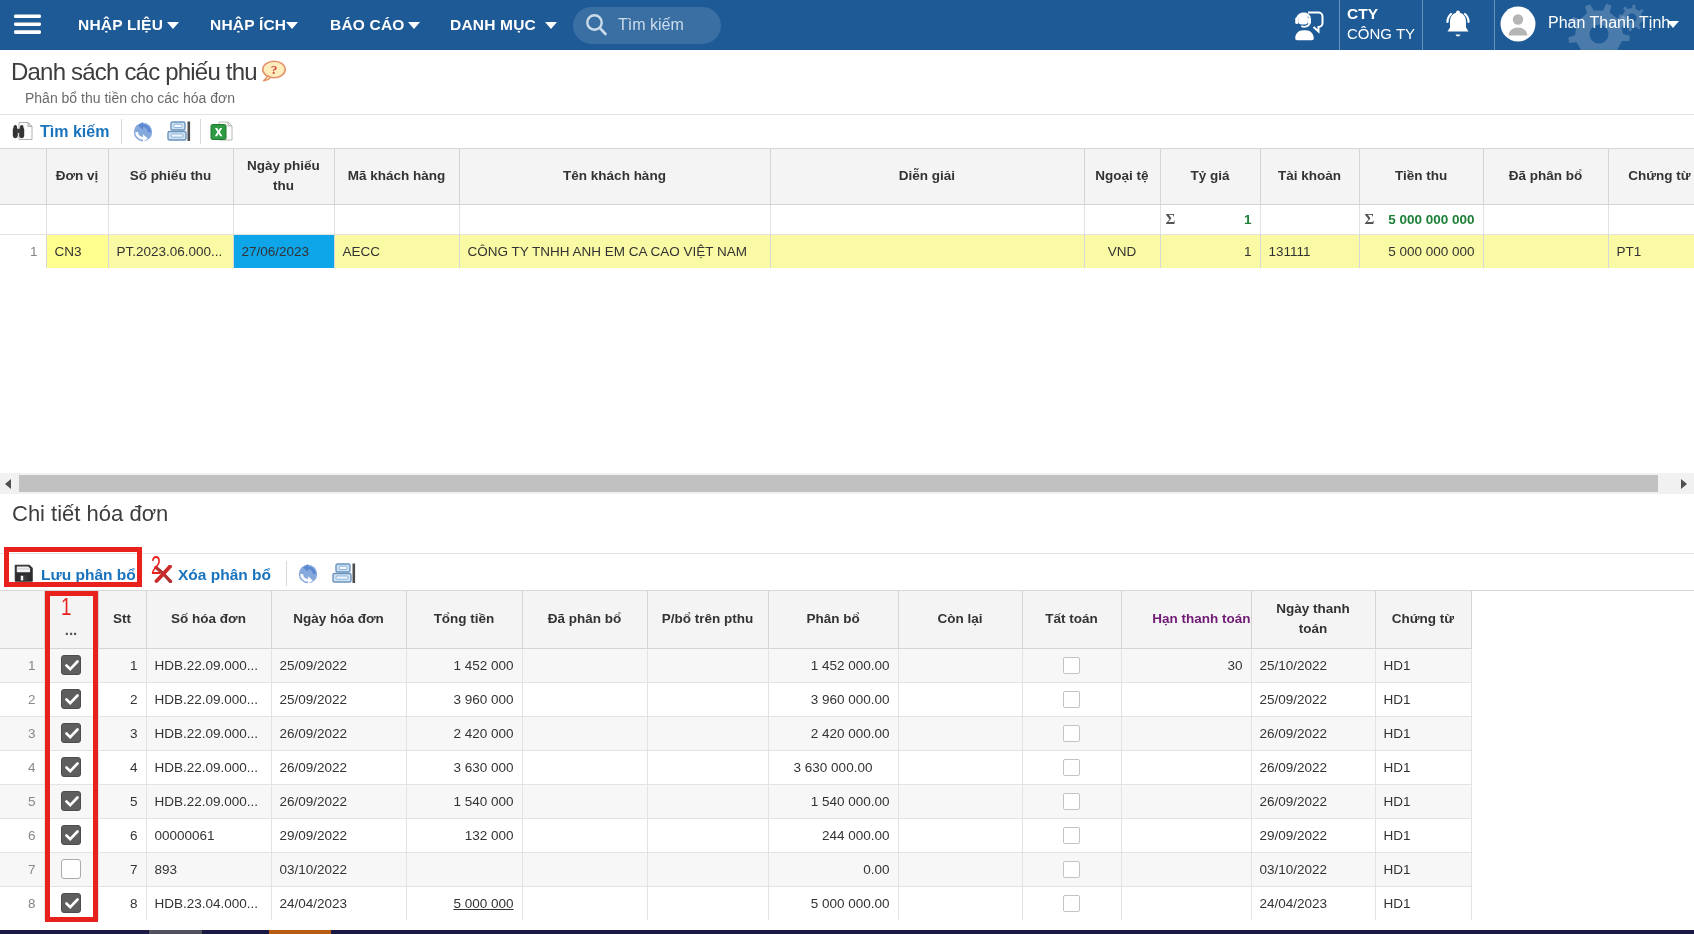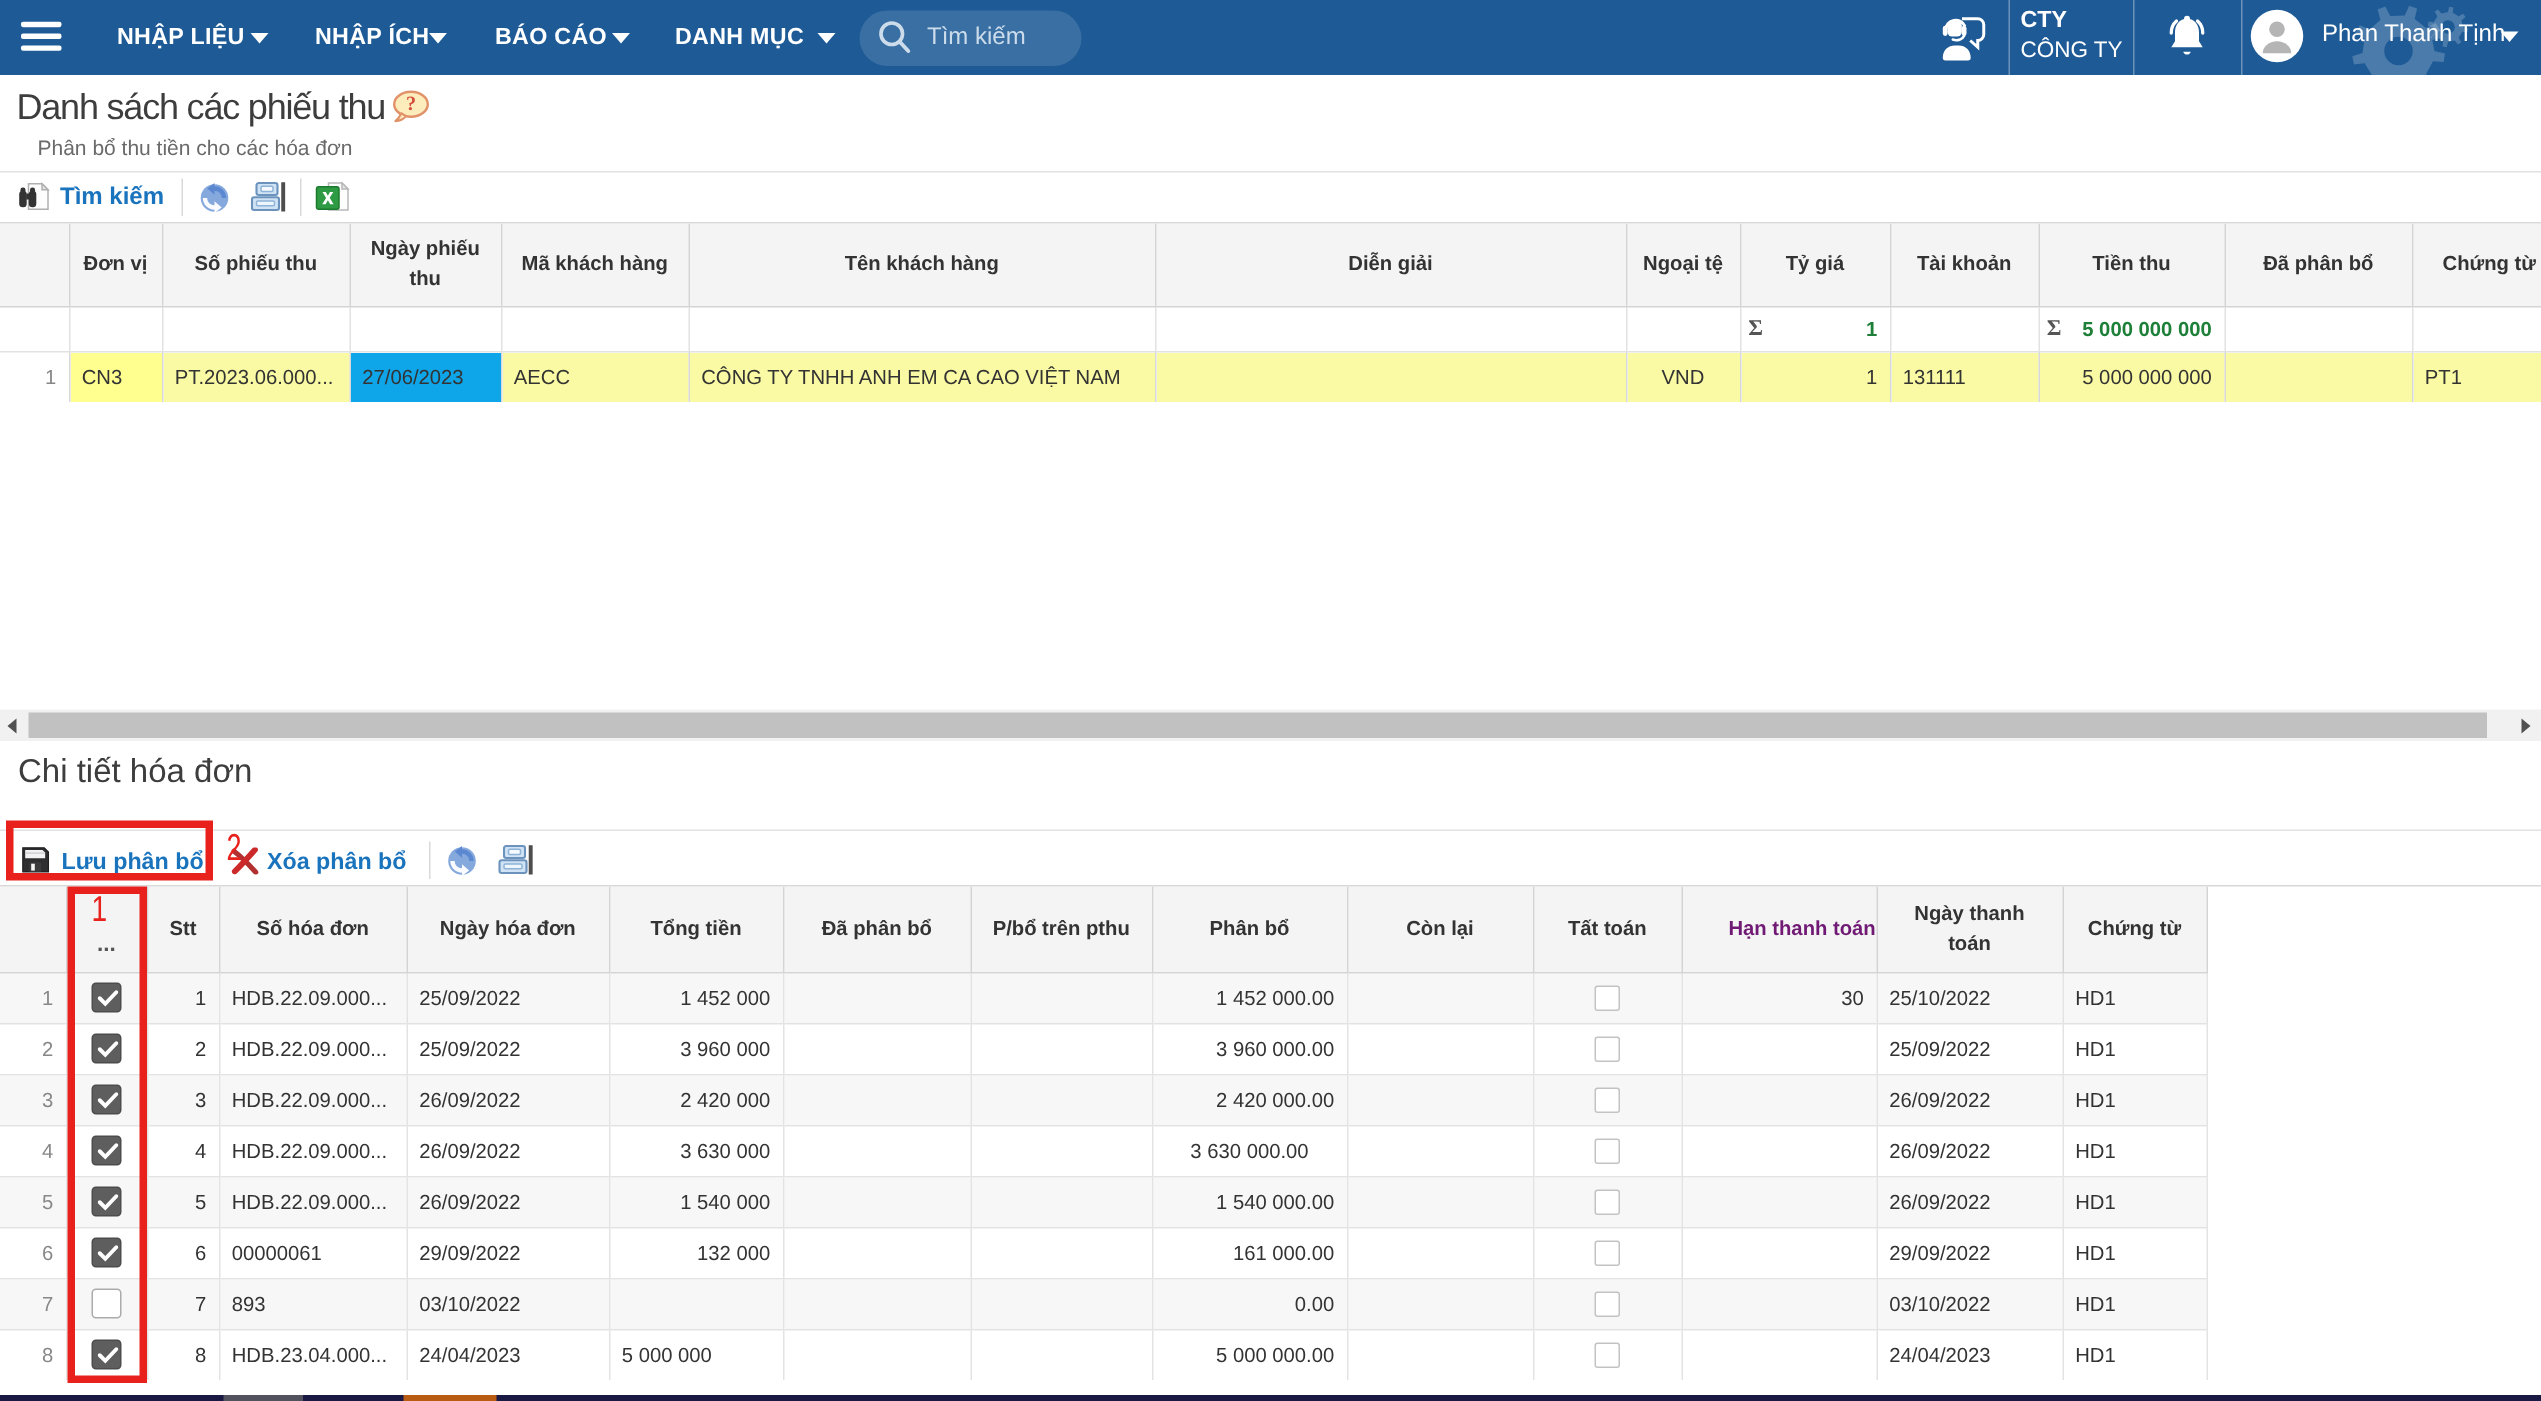--- a/index.html
+++ b/index.html
@@ -400,21 +400,21 @@
                   <path d="M1.5 5.5 L5.2 9.2 L12.5 1.5" stroke="#ffffff" stroke-width="2.6" fill="none" stroke-linecap="round"></path>
                 </svg>
               </div>
             </td>
 <td style="border:1px solid #e3e3e3;border-left:1px solid #dcdcdc;text-align:right;padding:0 8px;color:#333;">6</td>
 <td style="border:1px solid #e3e3e3;border-left:1px solid #dcdcdc;text-align:left;padding:0 8px;color:#333;">00000061</td>
 <td style="border:1px solid #e3e3e3;border-left:1px solid #dcdcdc;text-align:left;padding:0 8px;color:#333;">29/09/2022</td>
 <td style="border:1px solid #e3e3e3;border-left:1px solid #dcdcdc;text-align:right;padding:0 8px;color:#333;">132 000</td>
 <td style="border:1px solid #e3e3e3;border-left:1px solid #dcdcdc;text-align:left;padding:0 8px;color:#333;"></td>
 <td style="border:1px solid #e3e3e3;border-left:1px solid #dcdcdc;text-align:left;padding:0 8px;color:#333;"></td>
-<td style="border:1px solid #e3e3e3;border-left:1px solid #dcdcdc;text-align:right;padding:0 8px;color:#333;">161 000.00</td>
+<td style="border:1px solid #e3e3e3;border-left:1px solid #dcdcdc;text-align:right;padding:0 8px;color:#333;">244 000.00</td>
 <td style="border:1px solid #e3e3e3;border-left:1px solid #dcdcdc;text-align:left;padding:0 8px;color:#333;"></td>
 <td style="border:1px solid #e3e3e3;border-left:1px solid #dcdcdc;text-align:center;padding:0 8px;color:#333;">
               <div style="position:relative;width:17px;height:17px;margin:0 auto;background:#fff;border-radius:2px;border:1px solid #c3c3c3"></div>
             </td>
 <td style="border:1px solid #e3e3e3;border-left:1px solid #dcdcdc;text-align:right;padding:0 8px;color:#333;"></td>
 <td style="border:1px solid #e3e3e3;border-left:1px solid #dcdcdc;text-align:left;padding:0 8px;color:#333;">29/09/2022</td>
 <td style="border:1px solid #e3e3e3;border-left:1px solid #dcdcdc;text-align:left;padding:0 8px;color:#333;">HD1</td>
 </tr>
 <tr style="height:34px;background:#f7f7f7;font-size:13.5px">
 <td style="border:1px solid #e3e3e3;border-left:none;text-align:right;padding:0 8px;color:#888;">7</td>
@@ -441,21 +441,21 @@
 <td style="border:1px solid #e3e3e3;border-left:1px solid #dcdcdc;text-align:center;padding:0 8px;color:#333;">
               <div style="position:relative;width:20px;height:20px;margin:0 auto;background:#5e5e5e;border-radius:3px;border:1px solid #4c4c4c">
                 <svg width="14" height="12" viewBox="0 0 14 12" style="position:absolute;left:3px;top:4px">
                   <path d="M1.5 5.5 L5.2 9.2 L12.5 1.5" stroke="#ffffff" stroke-width="2.6" fill="none" stroke-linecap="round"></path>
                 </svg>
               </div>
             </td>
 <td style="border:1px solid #e3e3e3;border-left:1px solid #dcdcdc;text-align:right;padding:0 8px;color:#333;">8</td>
 <td style="border:1px solid #e3e3e3;border-left:1px solid #dcdcdc;text-align:left;padding:0 8px;color:#333;">HDB.23.04.000...</td>
 <td style="border:1px solid #e3e3e3;border-left:1px solid #dcdcdc;text-align:left;padding:0 8px;color:#333;">24/04/2023</td>
-<td style="border:1px solid #e3e3e3;border-left:1px solid #dcdcdc;padding:0 8px;color:#333;">5 000 000</td>
+<td style="border:1px solid #e3e3e3;border-left:1px solid #dcdcdc;text-align:right;padding:0 8px;color:#333;text-decoration:underline;">5 000 000</td>
 <td style="border:1px solid #e3e3e3;border-left:1px solid #dcdcdc;text-align:left;padding:0 8px;color:#333;"></td>
 <td style="border:1px solid #e3e3e3;border-left:1px solid #dcdcdc;text-align:left;padding:0 8px;color:#333;"></td>
 <td style="border:1px solid #e3e3e3;border-left:1px solid #dcdcdc;text-align:right;padding:0 8px;color:#333;">5 000 000.00</td>
 <td style="border:1px solid #e3e3e3;border-left:1px solid #dcdcdc;text-align:left;padding:0 8px;color:#333;"></td>
 <td style="border:1px solid #e3e3e3;border-left:1px solid #dcdcdc;text-align:center;padding:0 8px;color:#333;">
               <div style="position:relative;width:17px;height:17px;margin:0 auto;background:#fff;border-radius:2px;border:1px solid #c3c3c3"></div>
             </td>
 <td style="border:1px solid #e3e3e3;border-left:1px solid #dcdcdc;text-align:right;padding:0 8px;color:#333;"></td>
 <td style="border:1px solid #e3e3e3;border-left:1px solid #dcdcdc;text-align:left;padding:0 8px;color:#333;">24/04/2023</td>
 <td style="border:1px solid #e3e3e3;border-left:1px solid #dcdcdc;text-align:left;padding:0 8px;color:#333;">HD1</td>

